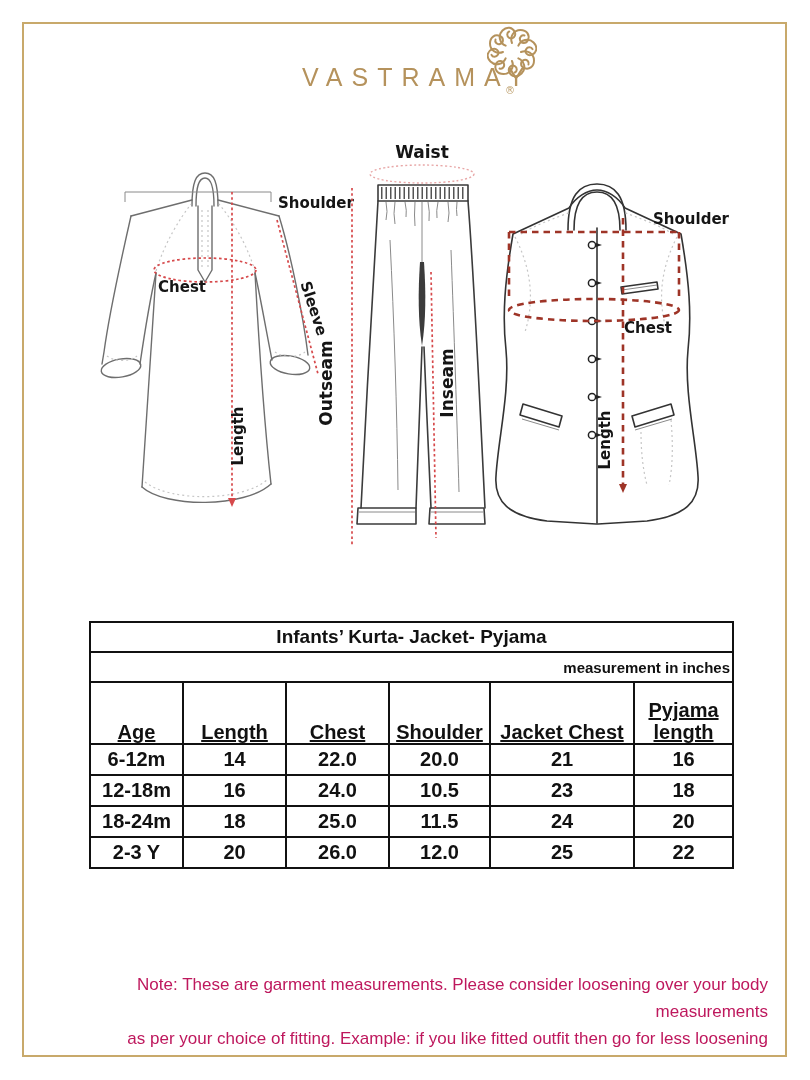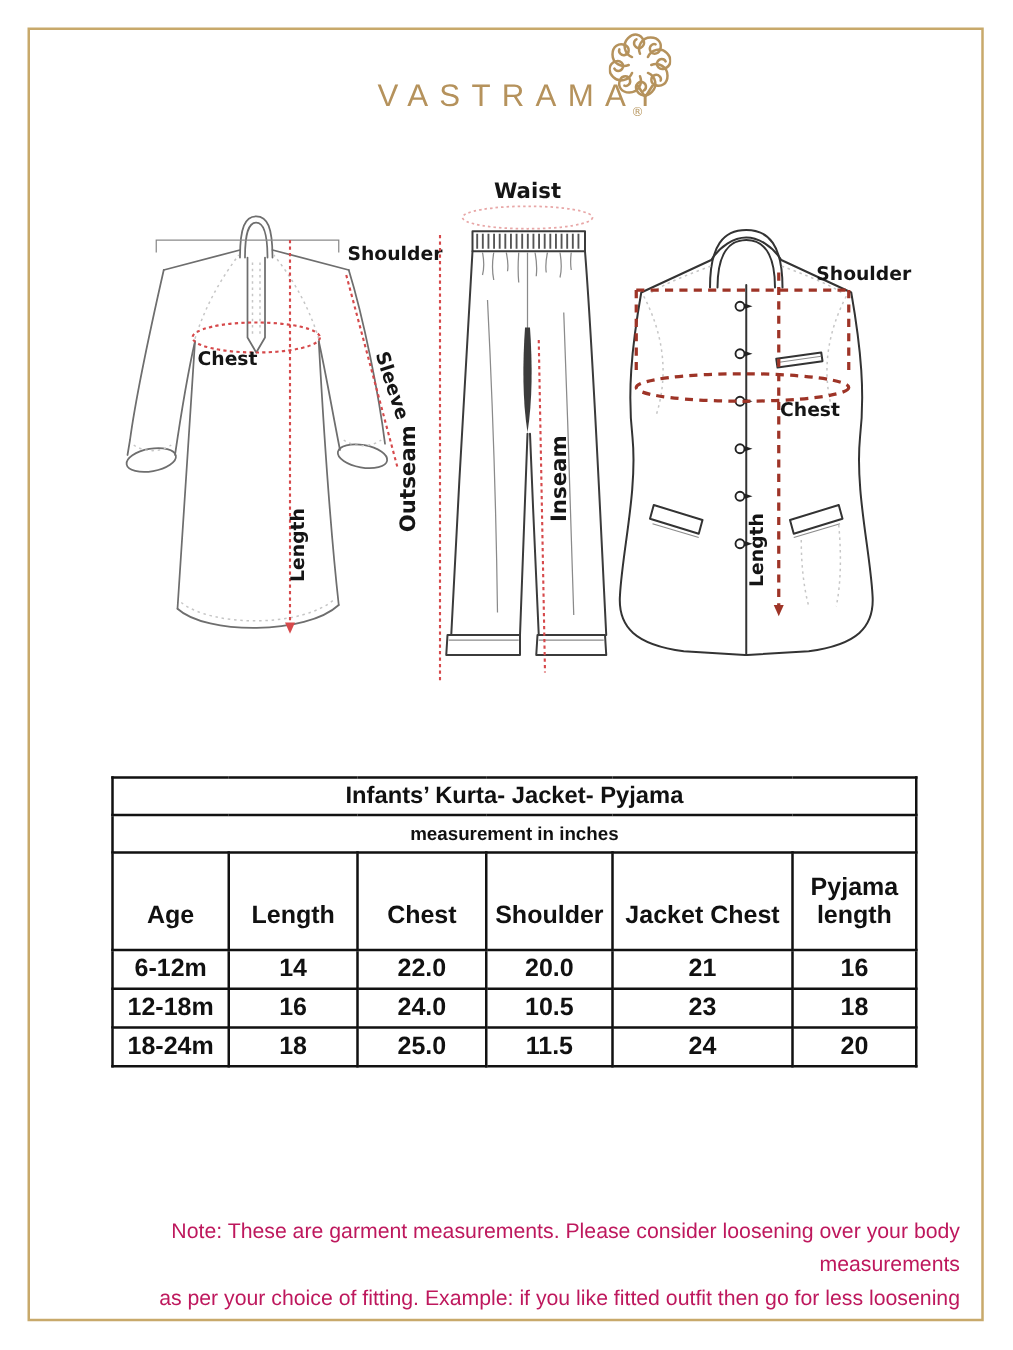--- a/index.html
+++ b/index.html
@@ -39,22 +39,22 @@
   .size-table{
     position:absolute;left:89px;top:621px;width:643px;
     border-collapse:collapse;table-layout:fixed;
     font-family:"Liberation Sans",sans-serif;color:#111;
   }
   .size-table th,.size-table td{
     border:2px solid #111;text-align:center;padding:0 2px;
     font-weight:700;overflow:hidden;
   }
   .row-title td{height:28px;font-size:19px;}
-  .row-subtitle td{height:28px;font-size:15px;}
-  .row-head th{height:60px;font-size:20px;vertical-align:bottom;padding-bottom:16px;line-height:1.1;}
+  .row-subtitle td{height:28px;font-size:15px;text-align:right;}
+  .row-head th{height:60px;font-size:20px;vertical-align:bottom;padding-bottom:0;line-height:1.1;text-decoration:underline;}
   .row-data td{height:29px;font-size:20px;}
   
   .note{
     position:absolute;left:40px;top:971px;width:728px;
     font-family:"Liberation Sans",sans-serif;font-size:17px;color:#be185d;
     text-align:right;line-height:27px;
   }
 </style>
 </head>
 <body>
@@ -279,19 +279,27 @@
       <td>18</td>
     </tr>
     <tr class="row-data">
       <td>18-24m</td>
       <td>18</td>
       <td>25.0</td>
       <td>11.5</td>
       <td>24</td>
       <td>20</td>
     </tr>
+    <tr class="row-data">
+      <td>2-3 Y</td>
+      <td>20</td>
+      <td>26.0</td>
+      <td>12.0</td>
+      <td>25</td>
+      <td>22</td>
+    </tr>
   </tbody>
 </table>
 
 <div class="note">
   <span>Note: These are garment measurements. Please consider loosening over your body measurements</span><br>
   <span>as per your choice of fitting. Example: if you like fitted outfit then go for less loosening</span>
 </div>
 
 </body></html>

